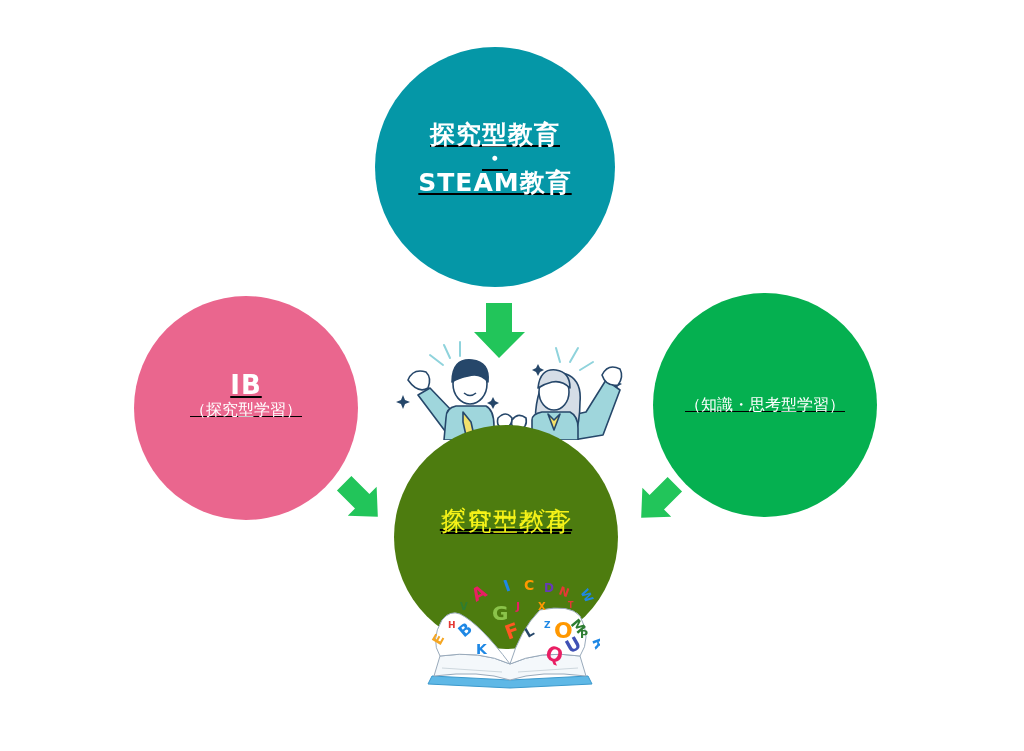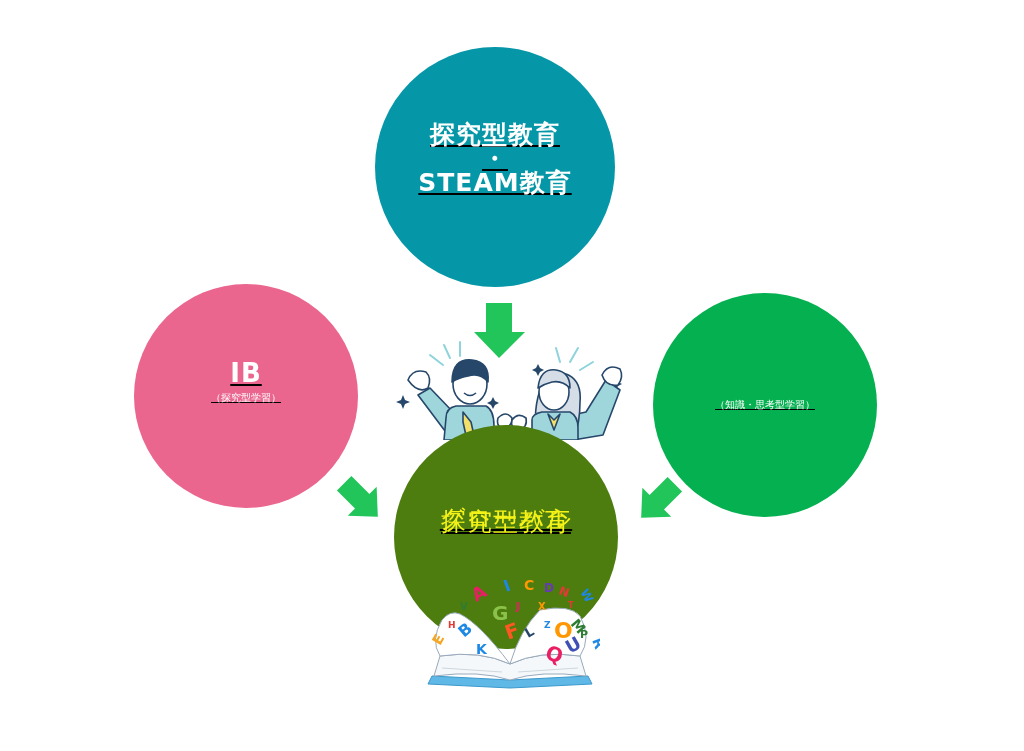--- a/index.html
+++ b/index.html
@@ -1,25 +1,25 @@
 <!DOCTYPE html>
 <html><head>
   <meta charset="utf-8">
   <style>
     html, body { margin: 0; padding: 0; background: #ffffff; }
     body { width: 1024px; height: 751px; position: relative; overflow: hidden;
            font-family: "DejaVu Sans", "Liberation Sans", sans-serif; }
     .circle { position: absolute; border-radius: 50%; display: flex; flex-direction: column;
               align-items: center; justify-content: center; text-align: center; text-decoration: underline; }
     #c-top { left: 375px; top: 47px; width: 240px; height: 240px; }
-    #c-left { left: 134px; top: 284px; width: 224px; height: 224px; }
+    #c-left { left: 134px; top: 296px; width: 224px; height: 224px; }
     #c-right { left: 653px; top: 293px; width: 224px; height: 224px; }
     #c-center { left: 394px; top: 425px; width: 224px; height: 224px; z-index: 2; }
     .t-main { color: #ffffff; font-weight: bold; font-size: 25px; line-height: 36px; letter-spacing: 1px; }
-    .t-sub { color: #ffffff; font-weight: bold; font-size: 10px; line-height: 20px; }
+    .t-sub { color: #ffffff; font-weight: bold; font-size: 16px; line-height: 20px; }
     #c-top .t-main { font-size: 25px; line-height: 40px; margin-top: -16px; }
     #c-left .t-main { font-size: 26px; line-height: 30px; margin-top: -26px; }
     #c-right .t-main { font-size: 25px; line-height: 32px; margin-top: -24px; font-weight: normal; }
     #c-right .t-sub { font-weight: normal; }
     #c-left .t-sub { font-weight: normal; }
     #c-center .t-main { color: #f5f218; font-size: 25px; line-height: 37px; margin-top: -34px; font-weight: normal; }
     .arrow { position: absolute; z-index: 3; }
     .illu { position: absolute; z-index: 1; }
     .book { position: absolute; z-index: 4; }
   </style>

